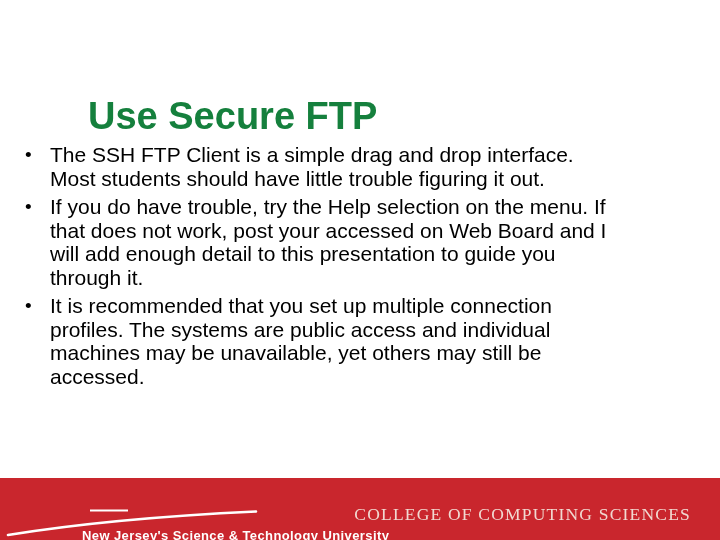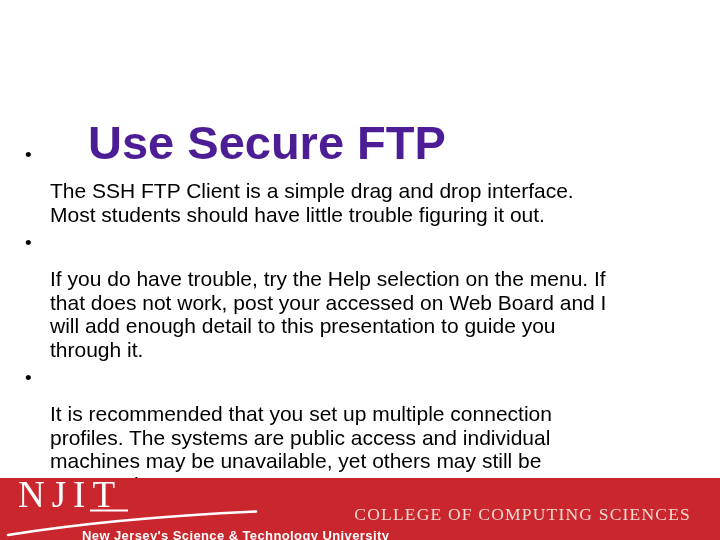--- a/index.html
+++ b/index.html
@@ -14,25 +14,25 @@
     background: #ffffff;
     overflow: hidden;
     font-family: "Liberation Sans", sans-serif;
     color: #000000;
   }
 
   
   .slide-title {
     position: absolute;
     left: 88px;
-    top: 88px;
-    font-size: 47px;
+    top: 72px;
+    font-size: 38px;
     line-height: 1;
     letter-spacing: 0;
-    color: #4c1d95;
+    color: #15803d;
     white-space: nowrap;
   }
 
   
   .bullet-list {
     position: absolute;
     left: 25px;
     top: 143px;
     right: 20px;
     list-style: none;
@@ -47,21 +47,20 @@
     line-height: 23.5px;
   }
   .bullet-marker {
     flex: 0 0 25px;
     font-size: 19px;
     line-height: 23.5px;
   }
   .bullet-text {
     flex: 1 1 auto;
     white-space: pre-line;
-    margin-top: 36px;
   }
 
   
   .footer-banner {
     position: absolute;
     left: 0;
     top: 478px;
     width: 720px;
     height: 62px;
   }
@@ -141,20 +140,19 @@
     </li>
   </ul>
 
   <div class="footer-banner" style="background-color: rgb(201, 38, 45);">
 
     <div class="njit-logo">
       <svg class="njit-swoosh" viewBox="0 0 300 62" xmlns="http://www.w3.org/2000/svg" aria-hidden="true">
         <path d="M 8 57 C 70 47, 160 38, 256 33.5" fill="none" stroke="#FFFFFF" stroke-width="2.6" stroke-linecap="round"></path>
         <path d="M 90 32.5 L 128 32.5" fill="none" stroke="#FFFFFF" stroke-width="2"></path>
       </svg>
-      <div class="njit-letters" style="color: rgb(255, 255, 255);">NJIT</div>
       <div class="njit-tagline" style="color: rgb(255, 255, 255);">New Jersey's Science &amp; Technology University</div>
     </div>
 
     <div class="college-name" style="color: rgb(241, 217, 209);">COLLEGE OF COMPUTING SCIENCES</div>
   </div>
 
 </div>
 
 </body></html>

